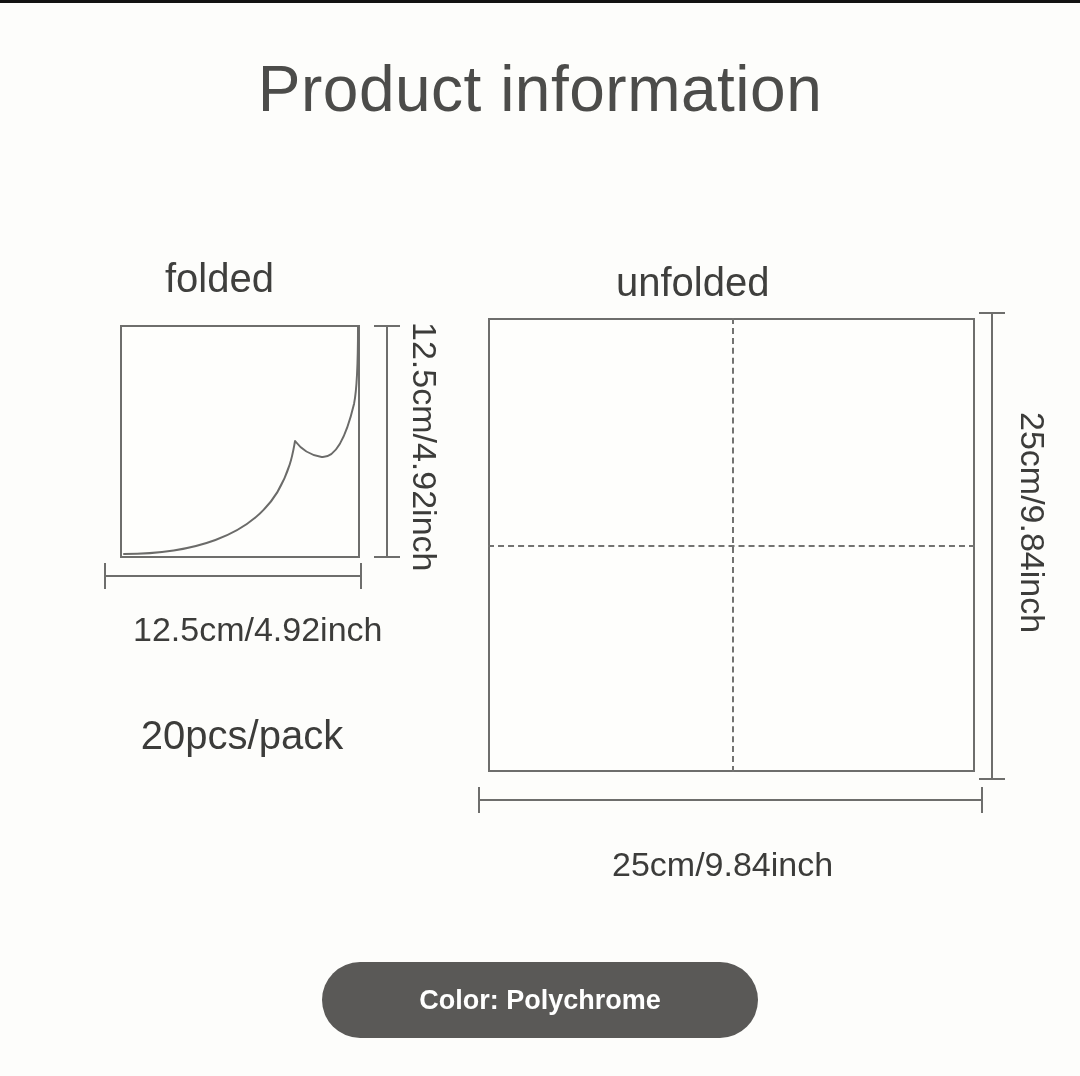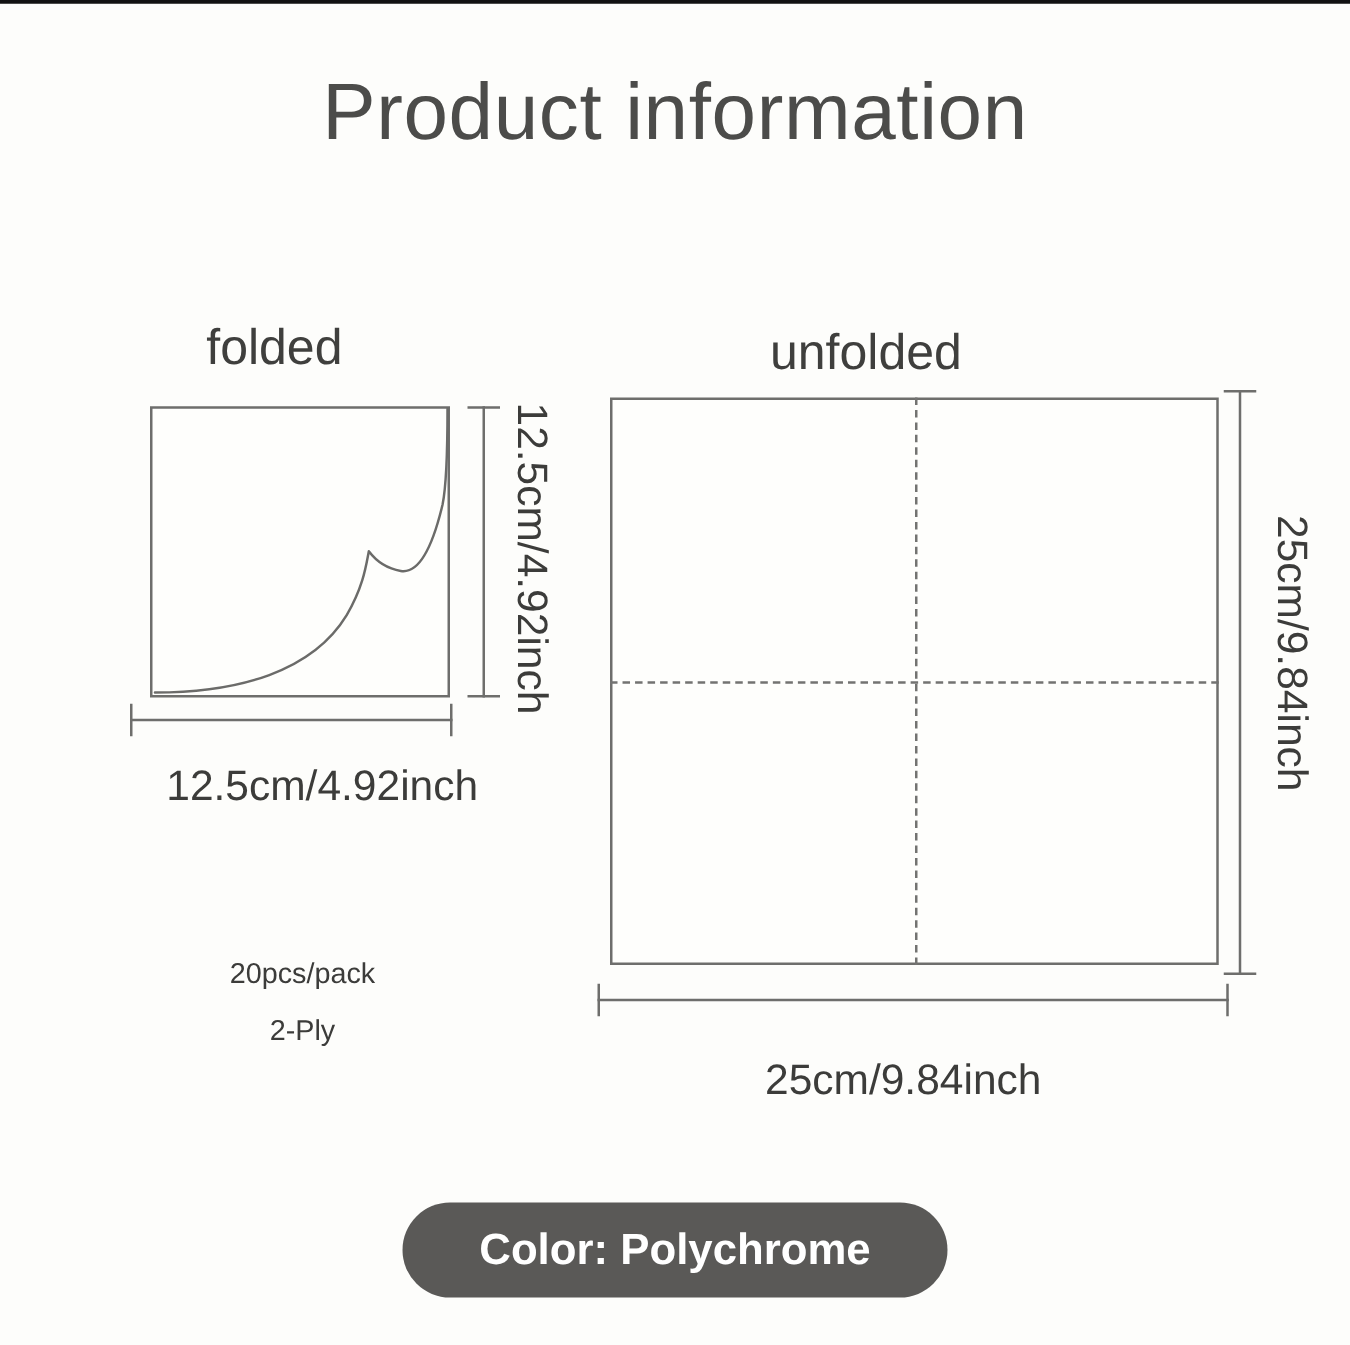--- a/index.html
+++ b/index.html
@@ -144,40 +144,40 @@
   }
   .label-folded-v    { left: 444px; top: 322px; }
   .label-folded-h    { left: 133px; top: 610px; }
   .label-unfolded-v  { left: 1052px; top: 412px; }
   .label-unfolded-h  { left: 612px; top: 845px; }
 
   
   .specs {
     position: absolute;
     left: 0;
-    top: 755px;
+    top: 712px;
     width: 484px;
     text-align: center;
-    font-size: 23px;
+    font-size: 40px;
     line-height: 46px;
     color: #3c3c3a;
   }
   .specs div { white-space: nowrap; }
 
   
   .color-pill {
     position: absolute;
     left: 322px;
     top: 962px;
     width: 436px;
     height: 76px;
     border-radius: 38px;
     background: #5a5957;
     color: #ffffff;
-    font-size: 35px;
+    font-size: 27px;
     font-weight: 700;
     display: flex;
     align-items: center;
     justify-content: center;
     white-space: nowrap;
     box-sizing: border-box;
   }
 </style>
 </head>
 <body>
@@ -224,18 +224,17 @@
   <div class="dim-label vert label-unfolded-v">25cm/9.84inch</div>
 
   <div class="dim dim-h dim-unfolded-h">
     <span class="dim-cap dim-cap-v lft"></span>
     <span class="dim-cap dim-cap-v rgt"></span>
   </div>
   <div class="dim-label label-unfolded-h">25cm/9.84inch</div>
 
   <div class="specs">
     <div>20pcs/pack</div>
-    <div>2-Ply</div>
   </div>
 
   <div class="color-pill">Color: Polychrome</div>
 
 </div>
 
 </body></html>

